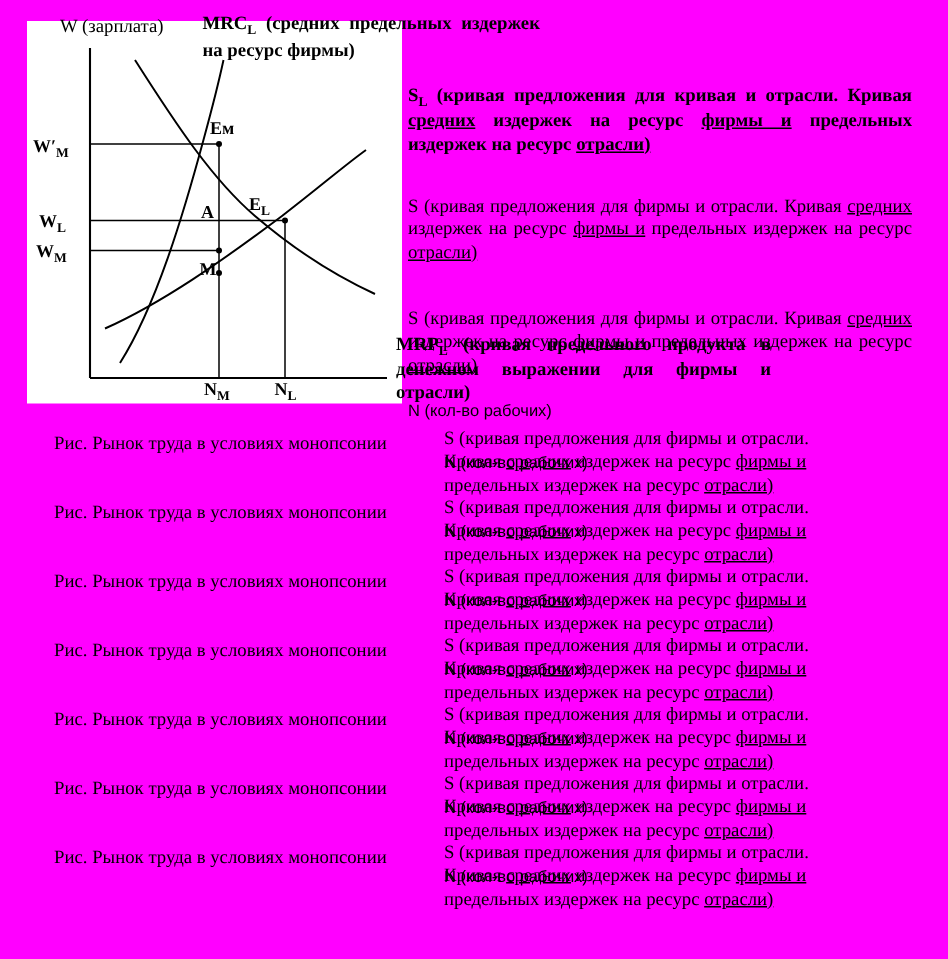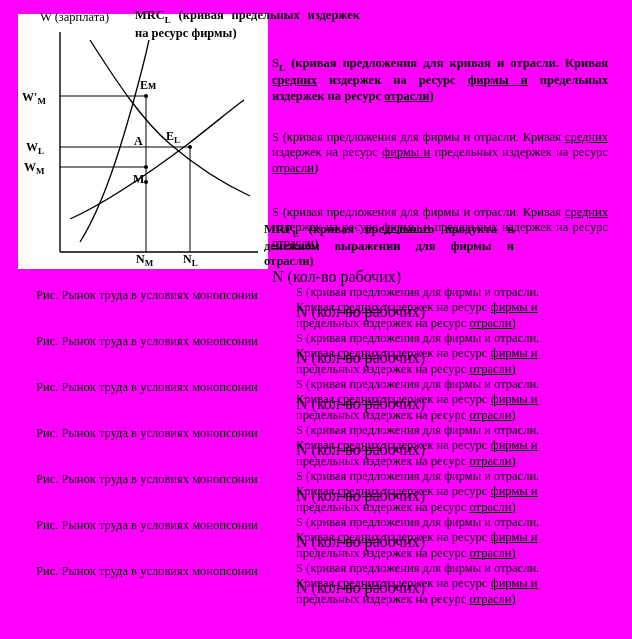--- a/index.html
+++ b/index.html
@@ -68,22 +68,22 @@
   .cap {
     position: absolute;
     left: 36px;
     font-family: "Liberation Serif", serif;
     font-size: 12.5px;
     white-space: nowrap;
     color: #000;
   }
   .nworkers {
     position: absolute;
-    font-family: Liberation Serif, serif;
-    font-size: 16px;
+    font-family: Liberation Sans, sans-serif;
+    font-size: 11px;
     white-space: nowrap;
     color: #000;
   }
   .rpara {
     position: absolute;
     left: 296px;
     width: 320px;
     font-family: "Liberation Serif", serif;
     font-size: 12.5px;
     line-height: 1.22;
@@ -132,21 +132,21 @@
 
   <span class="glabel" style="left:118px; top:238px; font-weight:bold;">N<sub style="font-size:9px;">M</sub></span>
   <span class="glabel" style="left:165px; top:238px; font-weight:bold;">N<sub style="font-size:9px;">L</sub></span>
 </div>
 
 <div class="top-label" id="w-label">W (зарплата)</div>
 
 <div id="mrc-label" class="top-label">
   <span class="just">
     <b><span>MRC</span><sub style="font-size:9px;">L</sub></b>
-    <b style="display:inline;">(кривая предельных издержек на ресурс фирмы)</b>
+    <b style="display:inline;">(средних предельных издержек на ресурс фирмы)</b>
   </span>
 </div>
 
 <div class="para" style="top:56px;">
   <b><span>S</span><sub style="font-size:9px;">L</sub><span> (кривая предложения для кривая и отрасли. Кривая </span><span class="u">средних</span><span> издержек на ресурс </span><span class="u">фирмы и</span><span> предельных издержек на ресурс </span><span class="u">отрасли)</span></b>
 </div>
 
 <div class="para" style="top:130px;">
   <span>S (кривая предложения для фирмы и отрасли. Кривая </span><span class="u">средних</span><span> издержек на ресурс </span><span class="u">фирмы и</span><span> предельных издержек на ресурс </span><span class="u">отрасли)</span>
 </div>

